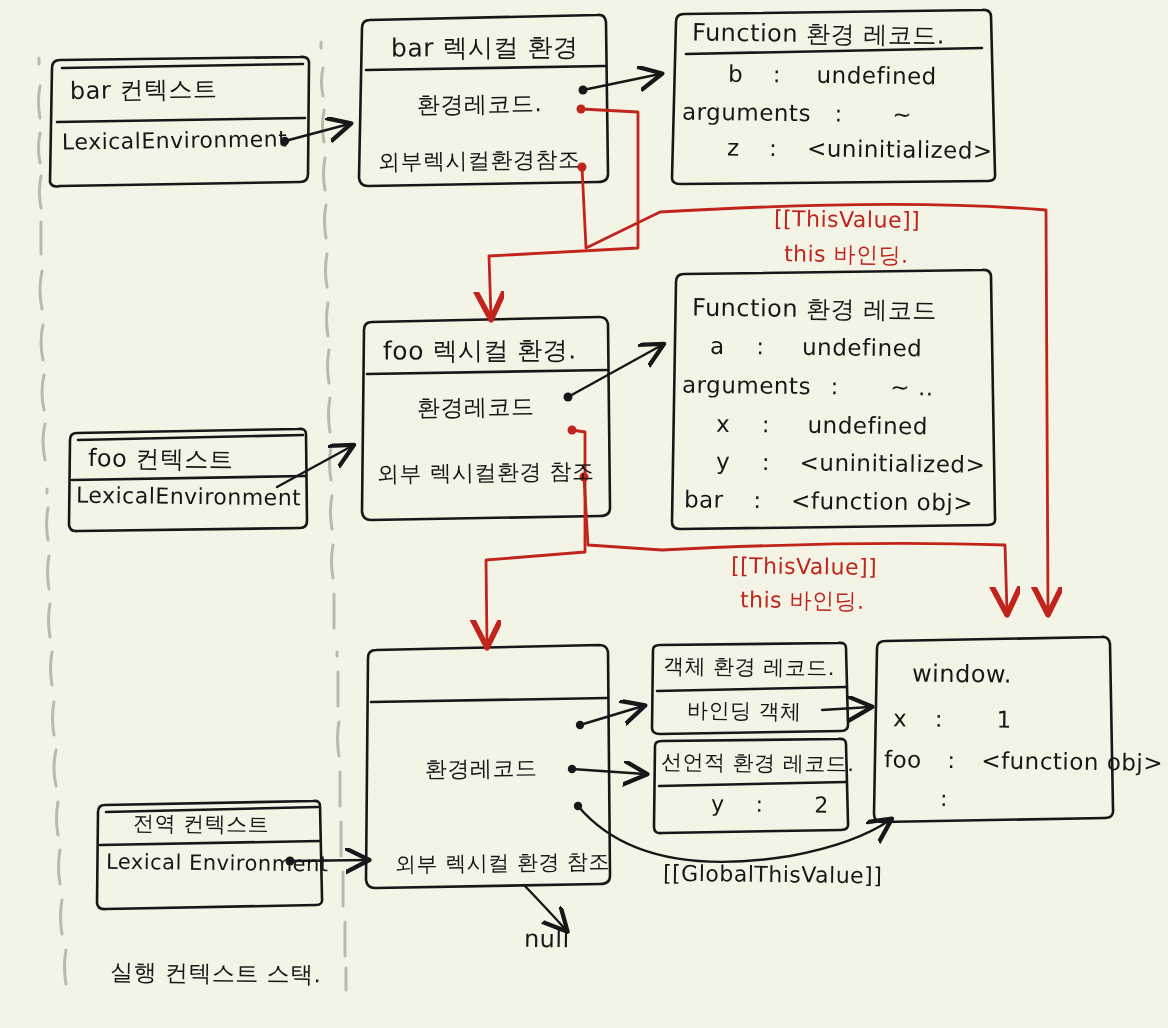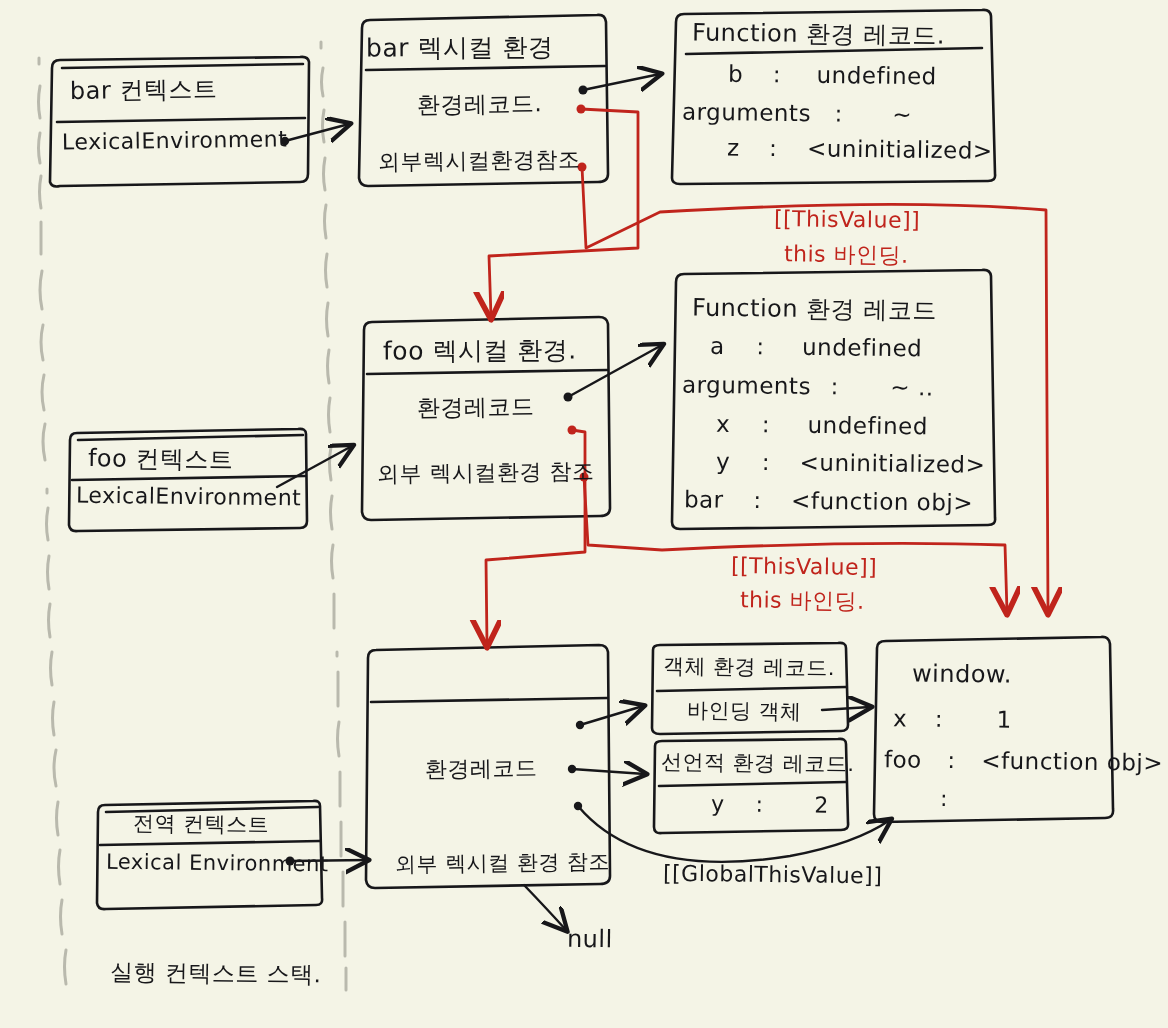--- a/index.html
+++ b/index.html
@@ -199,21 +199,21 @@
 
   <div class="lbl t24 r2" style="left:70px;top:74px;">bar 컨텍스트</div>
   <div class="lbl t22 r2" style="left:62px;top:128px;">LexicalEnvironment</div>
 
   <div class="lbl t24 r3" style="left:88px;top:443px;">foo 컨텍스트</div>
   <div class="lbl t22 r3" style="left:76px;top:484px;">LexicalEnvironment</div>
 
   <div class="lbl t21 r3" style="left:133px;top:810px;">전역 컨텍스트</div>
   <div class="lbl t21 r3" style="left:106px;top:851px;">Lexical Environment</div>
 
-  <div class="lbl t25 r0" style="left:366px;top:31px;">bar 렉시컬 환경</div>
+  <div class="lbl t25 r0" style="left:391px;top:31px;">bar 렉시컬 환경</div>
   <div class="lbl t23 r2" style="left:417px;top:89px;">환경레코드.</div>
   <div class="lbl t22 r2" style="left:378px;top:146px;">외부렉시컬환경참조</div>
 
   <div class="lbl t25 r0" style="left:383px;top:334px;">foo 렉시컬 환경.</div>
   <div class="lbl t23 r2" style="left:417px;top:392px;">환경레코드</div>
   <div class="lbl t22 r2" style="left:377px;top:458px;">외부 렉시컬환경 참조</div>
 
   <div class="lbl t22 r2" style="left:425px;top:754px;">환경레코드</div>
   <div class="lbl t21 r2" style="left:395px;top:849px;">외부 렉시컬 환경 참조</div>
 
@@ -307,17 +307,17 @@
   <div class="lbl t22 r3" style="left:940px;top:786px;">:</div>
 
   <div class="lbl red t22 r3" style="left:774px;top:207px;">[[ThisValue]]</div>
   <div class="lbl red t22 r3" style="left:784px;top:240px;">this 바인딩.</div>
 
   <div class="lbl red t22 r3" style="left:731px;top:554px;">[[ThisValue]]</div>
   <div class="lbl red t22 r3" style="left:740px;top:586px;">this 바인딩.</div>
 
   <div class="lbl t22 r3" style="left:663px;top:862px;">[[GlobalThisValue]]</div>
 
-  <div class="lbl t24 r3" style="left:524px;top:925px;margin-left:43px;">null</div>
+  <div class="lbl t24 r3" style="left:524px;top:925px;">null</div>
 
   <div class="lbl t23 r3" style="left:110px;top:958px;">실행  컨텍스트  스택.</div>
 
 </div>
 
 </body></html>

